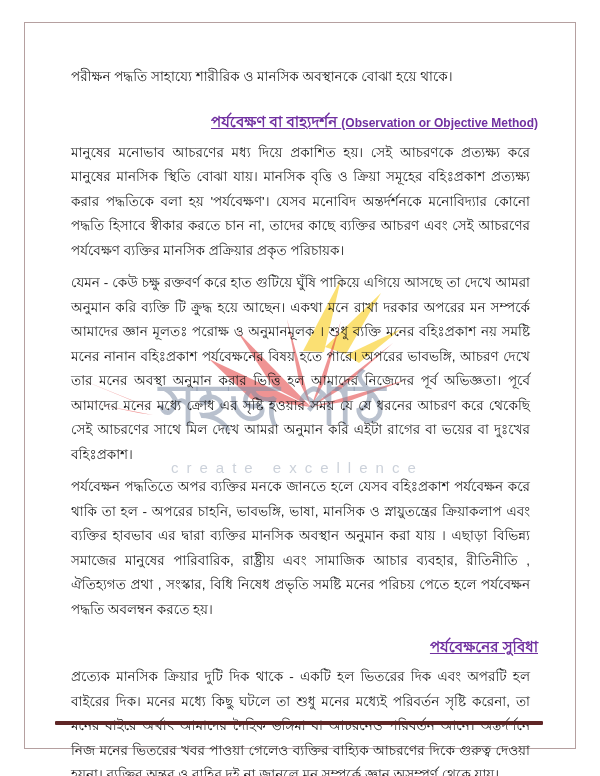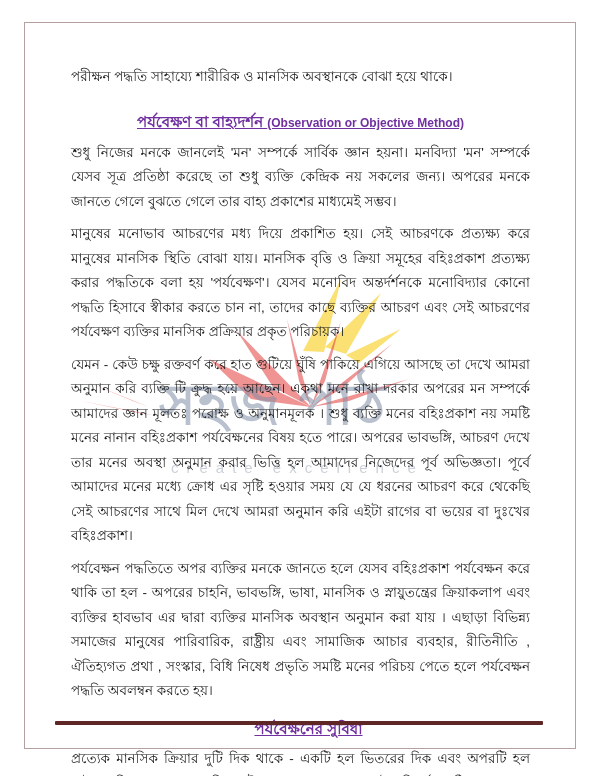--- a/index.html
+++ b/index.html
@@ -43,21 +43,21 @@
     font-size:13.5px;line-height:24.5px;color:#1a1a1a;
     text-align:justify;
   }
   .content p{margin:8px;}
   .intro{margin:0;}
   h2.doc-heading{
     margin:22px 0 5px 0;
     font-size:15px;line-height:20px;
     color:var(--color-heading,#7030a0);
     text-decoration:underline;
-    font-weight:bold;text-align:center;
+    font-weight:bold;text-align:right;
   }
   h2.doc-heading .h-en{font-size:12px;}
   h2.doc-heading2{margin:15px 0 8px 16px;}
   
   .footer{
     position:absolute;left:30px;right:32px;bottom:20px;z-index:3;
   }
   .footer-rule{
     height:4px;background:var(--color-footer_rule,#5f2626);
     margin-bottom:3px;border-radius:1px;
@@ -100,21 +100,20 @@
       </svg>
       <div class="wm-title">সহজ পাঠ</div>
       <div class="wm-sub">create excellence</div>
     </div>
 
     <div class="content">
       <p class="intro">পরীক্ষন পদ্ধতি সাহায্যে শারীরিক ও মানসিক অবস্থানকে বোঝা হয়ে থাকে।</p>
 
       <h2 class="doc-heading"><span class="h-bn">পর্যবেক্ষণ বা বাহ্যদর্শন </span><span class="h-en">(Observation or Objective Method)</span></h2>
 
-      <p>শুধু নিজের মনকে জানলেই 'মন' সম্পর্কে সার্বিক জ্ঞান হয়না।   মনবিদ্যা 'মন' সম্পর্কে যেসব সূত্র প্রতিষ্ঠা করেছে তা শুধু ব্যক্তি কেন্দ্রিক নয় সকলের জন্য। অপরের মনকে জানতে গেলে বুঝতে গেলে তার বাহ্য প্রকাশের মাধ্যমেই সম্ভব।</p>
       <p>মানুষের মনোভাব আচরণের মধ্য দিয়ে প্রকাশিত হয়। সেই আচরণকে প্রত্যক্ষ্য করে মানুষের মানসিক স্থিতি বোঝা যায়। মানসিক বৃত্তি ও ক্রিয়া সমূহের বহিঃপ্রকাশ প্রত্যক্ষ্য করার পদ্ধতিকে বলা হয় 'পর্যবেক্ষণ'। যেসব মনোবিদ অন্তর্দর্শনকে মনোবিদ্যার কোনো পদ্ধতি হিসাবে স্বীকার করতে চান না, তাদের কাছে ব্যক্তির আচরণ এবং সেই আচরণের পর্যবেক্ষণ ব্যক্তির মানসিক প্রক্রিয়ার প্রকৃত পরিচায়ক।</p>
       <p>যেমন - কেউ চক্ষু রক্তবর্ণ করে হাত গুটিয়ে ঘুঁষি পাকিয়ে এগিয়ে আসছে তা দেখে আমরা অনুমান করি ব্যক্তি টি ক্রুদ্ধ হয়ে আছেন। একথা মনে রাখা দরকার অপরের মন সম্পর্কে আমাদের জ্ঞান মূলতঃ পরোক্ষ ও অনুমানমূলক । শুধু ব্যক্তি মনের বহিঃপ্রকাশ নয় সমষ্টি মনের নানান বহিঃপ্রকাশ পর্যবেক্ষনের বিষয় হতে পারে।  অপরের ভাবভঙ্গি, আচরণ দেখে তার মনের অবস্থা অনুমান করার ভিত্তি হল আমাদের নিজেদের পূর্ব অভিজ্ঞতা। পূর্বে আমাদের মনের মধ্যে ক্রোধ এর সৃষ্টি হওয়ার সময় যে যে ধরনের আচরণ করে থেকেছি সেই আচরণের সাথে মিল দেখে আমরা অনুমান করি এইটা রাগের বা ভয়ের বা দুঃখের বহিঃপ্রকাশ।</p>
       <p>পর্যবেক্ষন পদ্ধতিতে অপর ব্যক্তির মনকে জানতে হলে যেসব বহিঃপ্রকাশ পর্যবেক্ষন করে থাকি তা হল - অপরের চাহনি, ভাবভঙ্গি, ভাষা, মানসিক ও স্নায়ুতন্ত্রের ক্রিয়াকলাপ এবং ব্যক্তির হাবভাব এর দ্বারা ব্যক্তির মানসিক অবস্থান অনুমান করা যায় । এছাড়া বিভিন্ন্য সমাজের মানুষের পারিবারিক, রাষ্ট্রীয় এবং সামাজিক আচার ব্যবহার, রীতিনীতি , ঐতিহ্যগত প্রথা , সংস্কার, বিধি নিষেধ প্রভৃতি সমষ্টি মনের পরিচয় পেতে হলে পর্যবেক্ষন পদ্ধতি অবলম্বন করতে হয়।</p>
 
       <h2 class="doc-heading doc-heading2">পর্যবেক্ষনের সুবিধা</h2>
 
       <p>প্রত্যেক মানসিক ক্রিয়ার দুটি দিক থাকে - একটি হল ভিতরের দিক এবং অপরটি হল বাইরের দিক। মনের মধ্যে কিছু ঘটলে তা শুধু মনের মধ্যেই পরিবর্তন সৃষ্টি করেনা, তা মনের বাইরে অর্থাৎ আমাদের দৈহিক ভঙ্গিমা বা আচরনেও পরিবর্তন আনে। অন্তর্দর্শনে নিজ মনের ভিতরের খবর পাওয়া গেলেও ব্যক্তির বাহ্যিক আচরণের দিকে গুরুত্ব দেওয়া হয়না। ব্যক্তির অন্তর ও বাহির দুই না জানলে মন সম্পর্কে জ্ঞান অসম্পূর্ণ থেকে যায়।</p>
     </div>
 
     <div class="footer">

